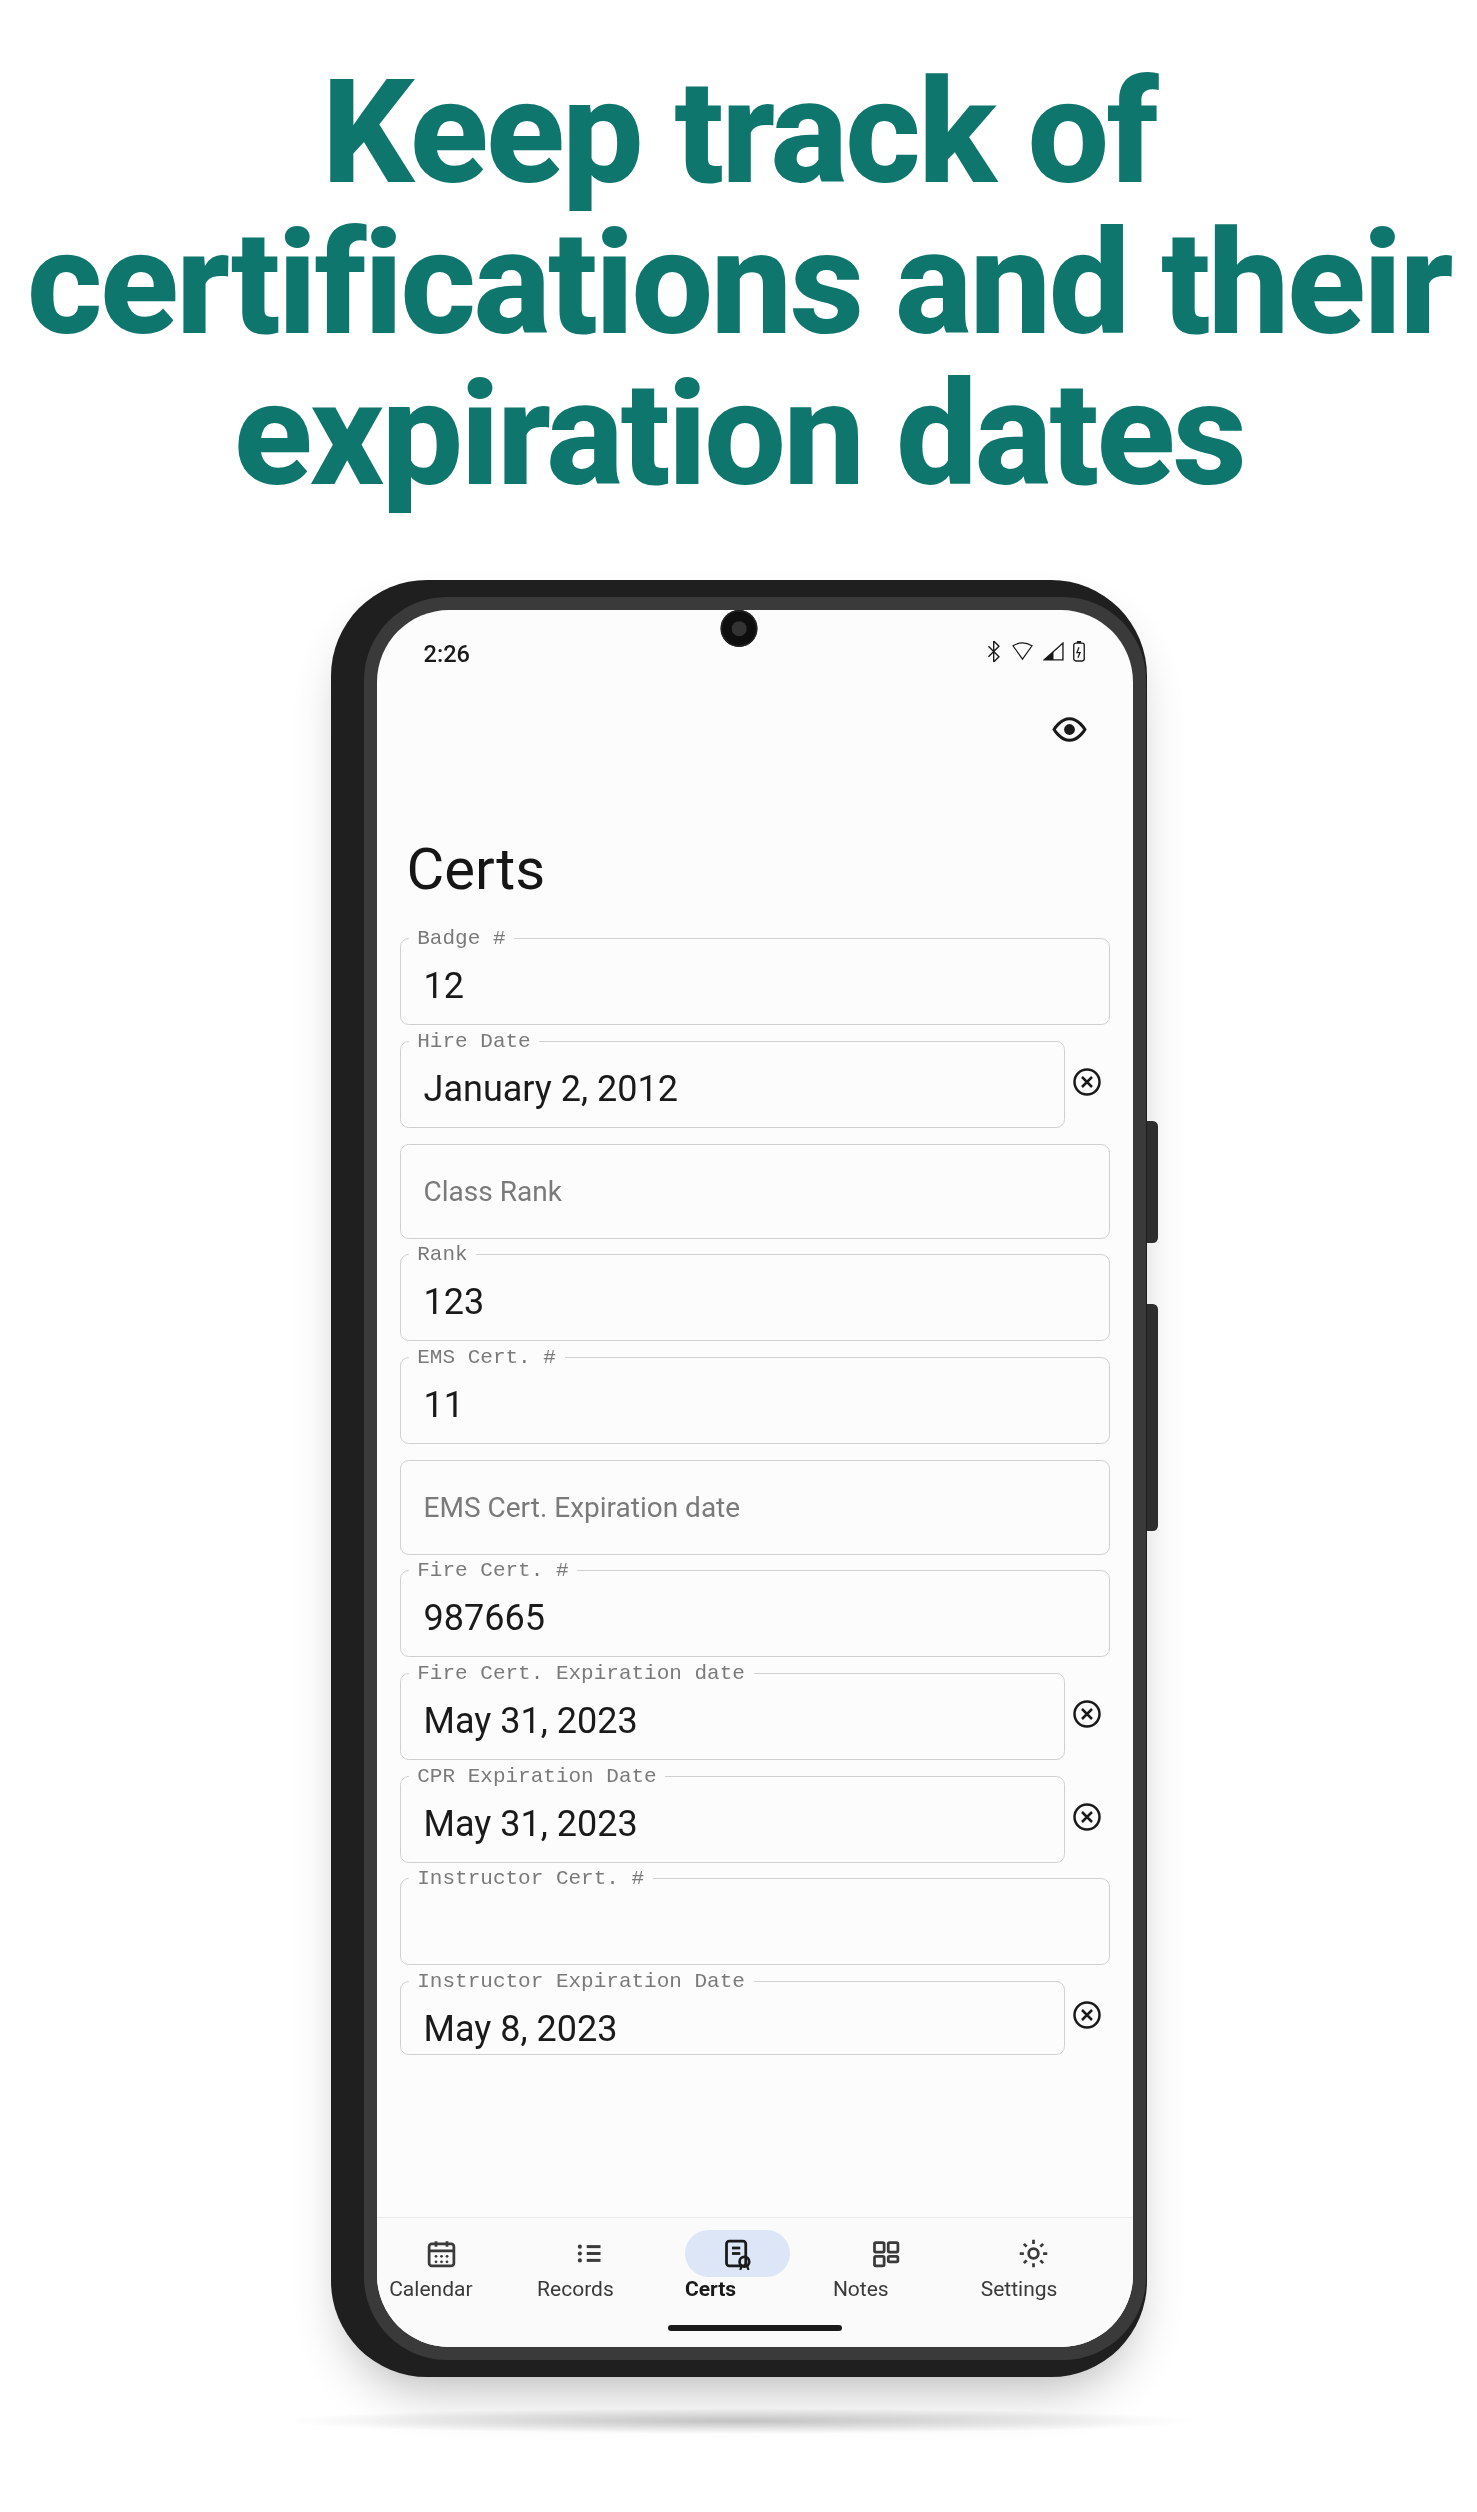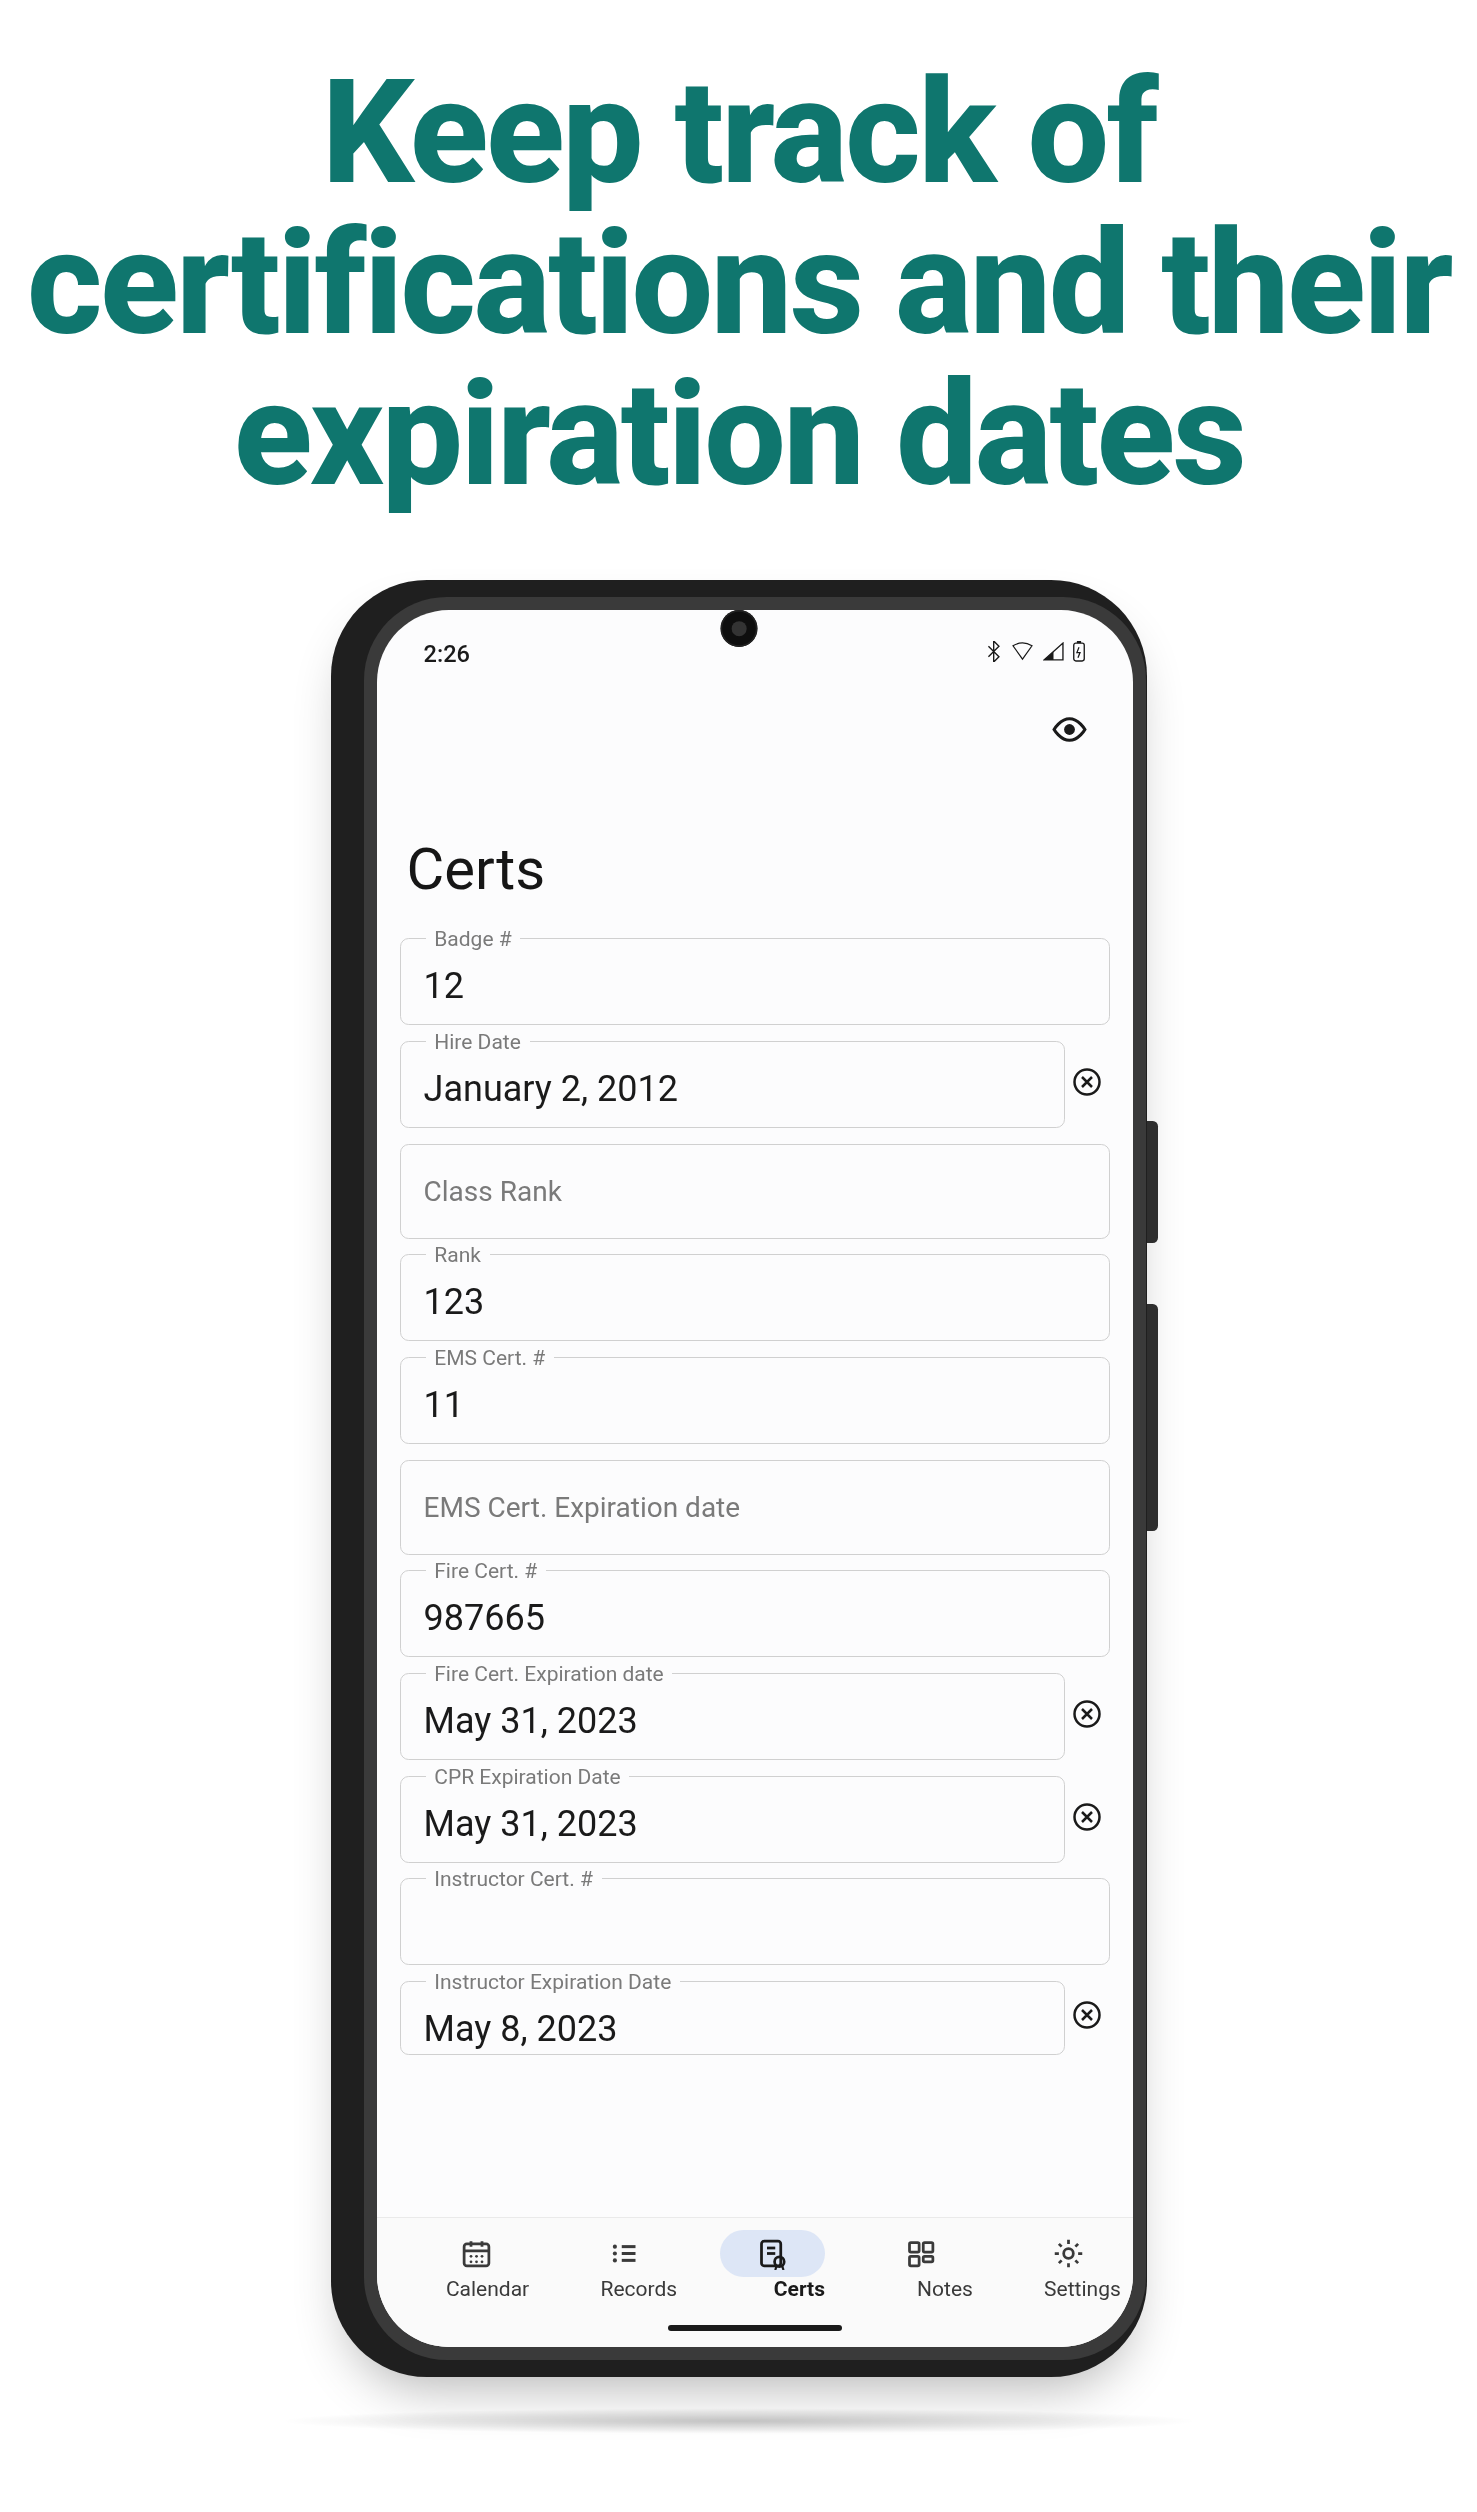--- a/index.html
+++ b/index.html
@@ -129,26 +129,27 @@
     border: 0.9px solid #d0d0d0;
     border-radius: 8.7px;
     position: relative;
     padding: 26px 23px 15.7px 23px;
     min-height: 87px;
     background: #fcfcfd;
   }
   .field-label {
     position: absolute;
     top: -12.2px;
-    left: 25px;
+    left: 8px;
     background: #fcfcfd;
     padding: 0 8.7px;
     font-size: 21px;
     color: #7a7a7a;
     font-weight: 400;
+    font-family: Liberation Mono, monospace;
   }
   .field-value {
     font-size: 36px;
     color: #1a1a1a;
   }
   .field-placeholder {
     font-size: 28px;
     color: #7a7a7a;
   }
   .field.centered { padding: 30px 23px; display:flex; align-items:flex-end;}
@@ -163,21 +164,21 @@
     display: flex;
     justify-content: space-around;
     align-items: center;
     padding: 12.2px 8.7px 8.7px 8.7px;
     background: #fafafa;
     border-top: 0.9px solid #eaeaea;
   }
   .nav-item {
     display: flex;
     flex-direction: column;
-    align-items: flex-end;
+    align-items: flex-start;
     gap: 0;
     width: 140px;
   }
   .nav-icon-wrap{
     width:105px; height:47px; border-radius:26px;
     display:flex; align-items:center; justify-content:center;
   }
   .nav-icon-wrap.active { background: #dde6f6; }
   .nav-label { font-size: 21px; color: #3a3a3a; }
   .nav-item.active .nav-label { font-weight: 700; color: #1a1a1a; }

